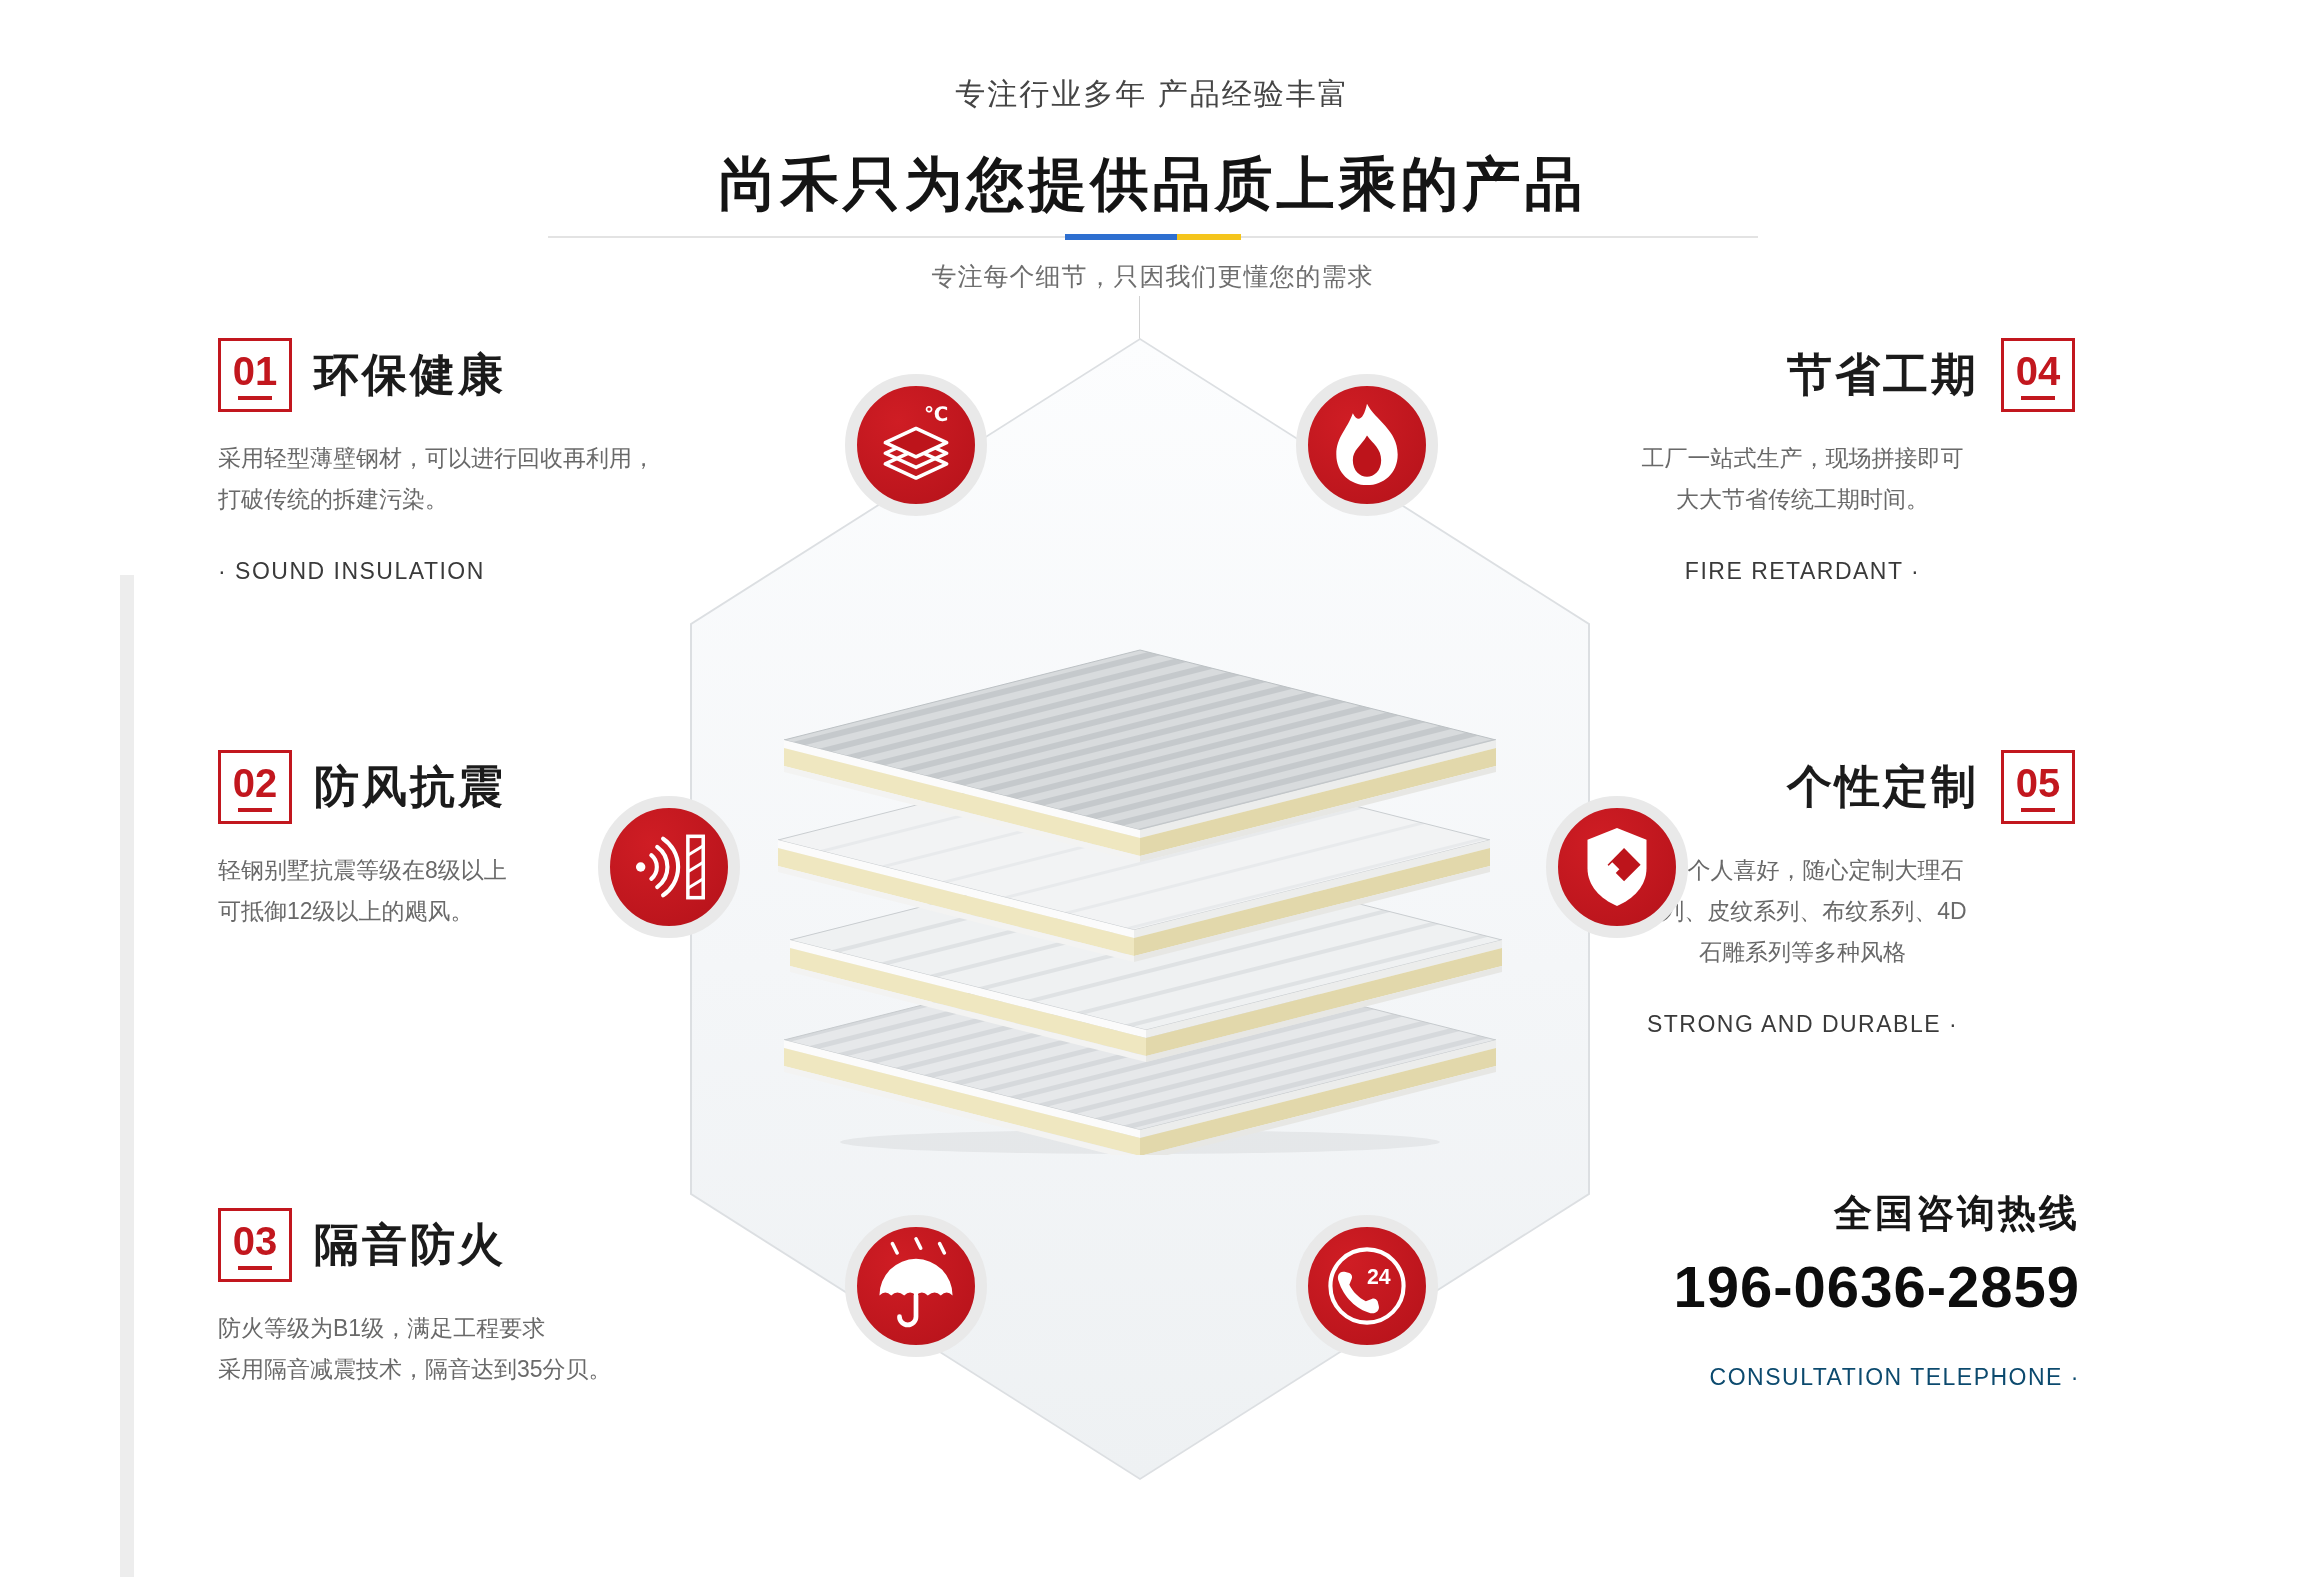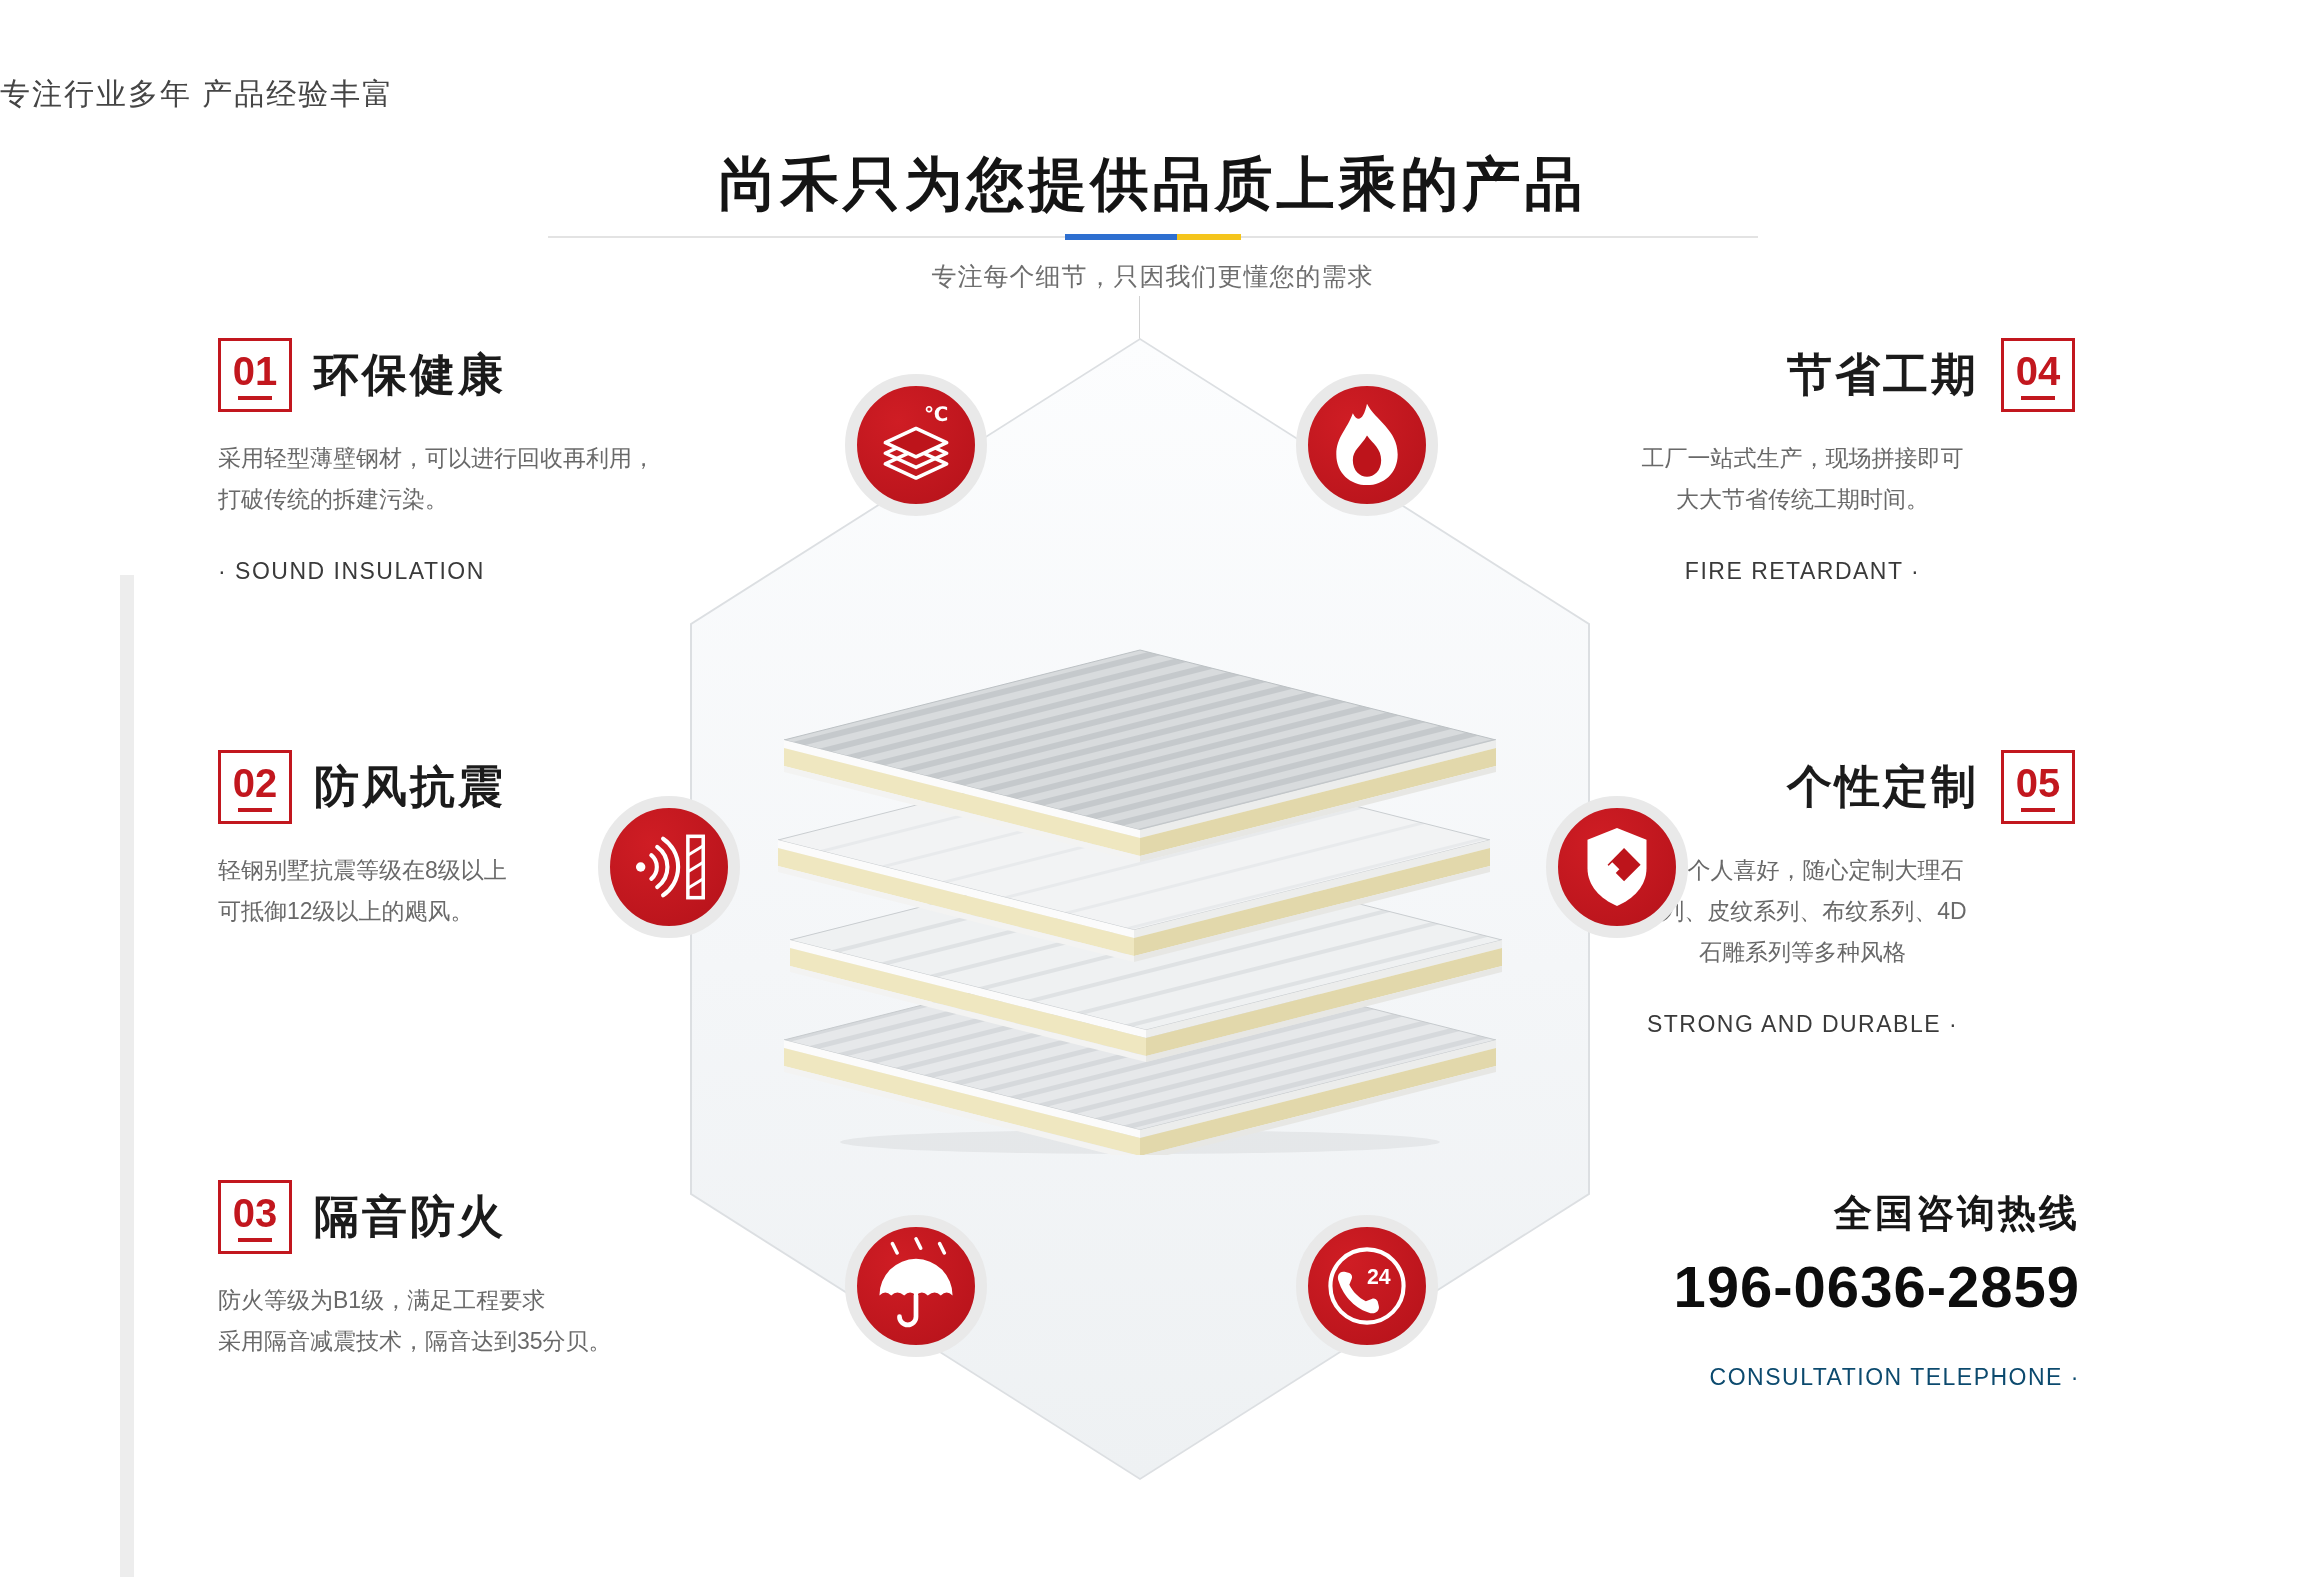--- a/index.html
+++ b/index.html
@@ -1,21 +1,21 @@
 <!DOCTYPE html>
 <html><head>
 <meta charset="utf-8">
 <style>
   *{margin:0;padding:0;box-sizing:border-box}
   html,body{background:#fff}
   body{font-family:"Liberation Sans","DejaVu Sans",sans-serif}
   .page{position:relative;width:2305px;height:1577px;background:#ffffff;overflow:hidden}
 
   
-  .tagline{position:absolute;top:74px;left:0;width:100%;font-size:30px;color:#454545;letter-spacing:2px}
+  .tagline{position:absolute;top:74px;left:0;width:100%;text-align:center;font-size:30px;color:#454545;letter-spacing:2px}
   .title{position:absolute;top:146px;left:0;width:100%;text-align:center;font-size:58px;font-weight:800;color:#141414;letter-spacing:4px}
   .divider{position:absolute;top:234px;left:548px;width:1210px;height:6px}
   .dline{position:absolute;top:2px;left:0;right:0;height:2px;background:#e3e3e3}
   .dsegs{position:absolute;left:50%;transform:translateX(-50%);top:0;display:flex}
   .seg-blue{width:112px;height:6px;background:#2e6fd0}
   .seg-yellow{width:64px;height:6px;background:#f5c51c}
   .subtitle{position:absolute;top:260px;left:0;width:100%;text-align:center;font-size:25px;color:#6e6e6e;letter-spacing:1px}
   .vline{position:absolute;left:1139px;top:296px;width:1px;height:44px;background:#d2d2d2}
   .edge-strip{position:absolute;left:120px;top:575px;width:14px;height:1002px;background:#ededed}
 
@@ -26,21 +26,21 @@
     background:linear-gradient(180deg,#fcfdfe 0%,#f4f6f8 55%,#eef1f3 100%)}
 
   .product{position:absolute;left:772px;top:640px;width:736px;height:515px}
 
   
   .feature{position:absolute;width:545px}
   .feature.left{left:218px}
   .feature.right{right:230px;text-align:center}
   #f01,#f04{top:338px}
   #f02,#f05{top:750px}
-  #f03{top:1180px}
+  #f03{top:1208px}
   .fhead{display:flex;align-items:center;gap:22px}
   .feature.right .fhead{justify-content:flex-end}
   .numbox{width:74px;height:74px;border:3px solid #c2171e;display:flex;flex-direction:column;align-items:center;justify-content:center;flex:0 0 auto;background:#fff}
   .numbox span{font-size:40px;font-weight:700;color:#c2171e;line-height:1}
   .nunder{display:block;width:34px;height:4px;background:#c2171e;margin-top:5px}
   .ftitle{font-size:45px;font-weight:700;color:#1b1b1b;letter-spacing:3px}
   .fdesc{margin-top:26px;font-size:23px;line-height:1.78;color:#696969;white-space:pre-line}
   .fen{margin-top:38px;font-size:23px;color:#3a3a3a;letter-spacing:1.5px}
 
   

